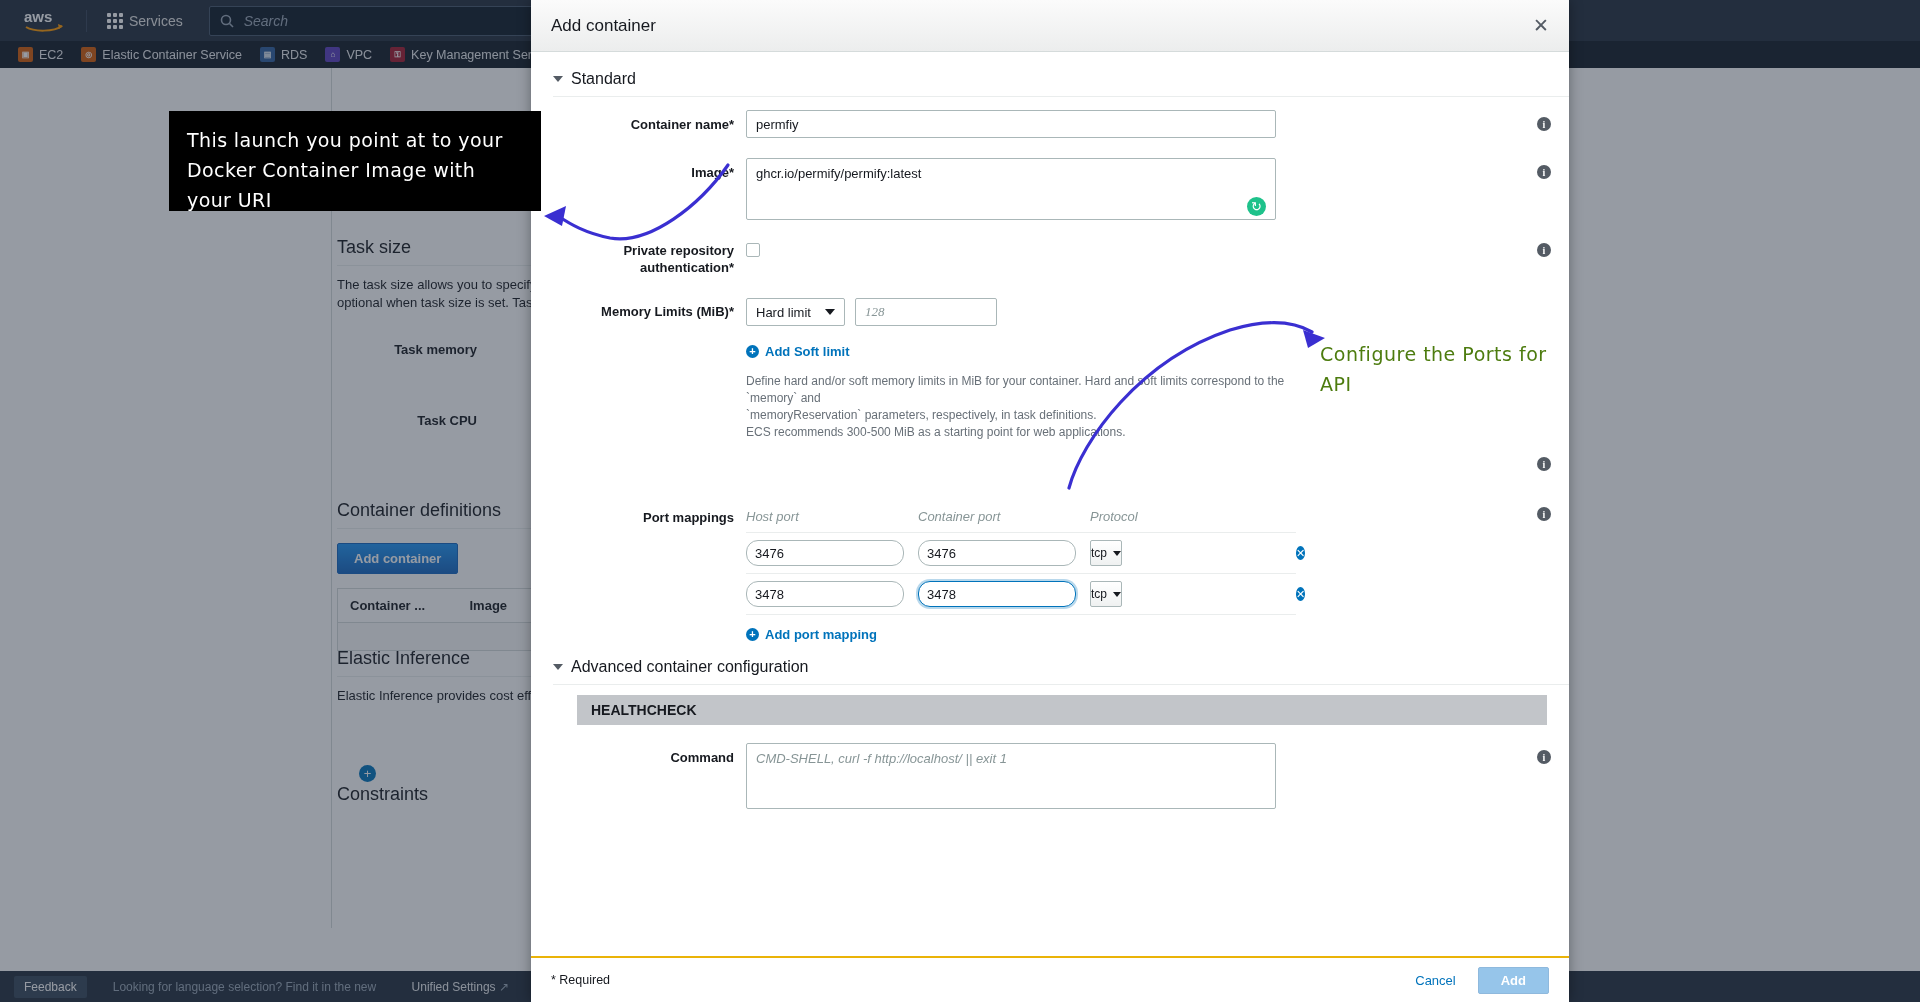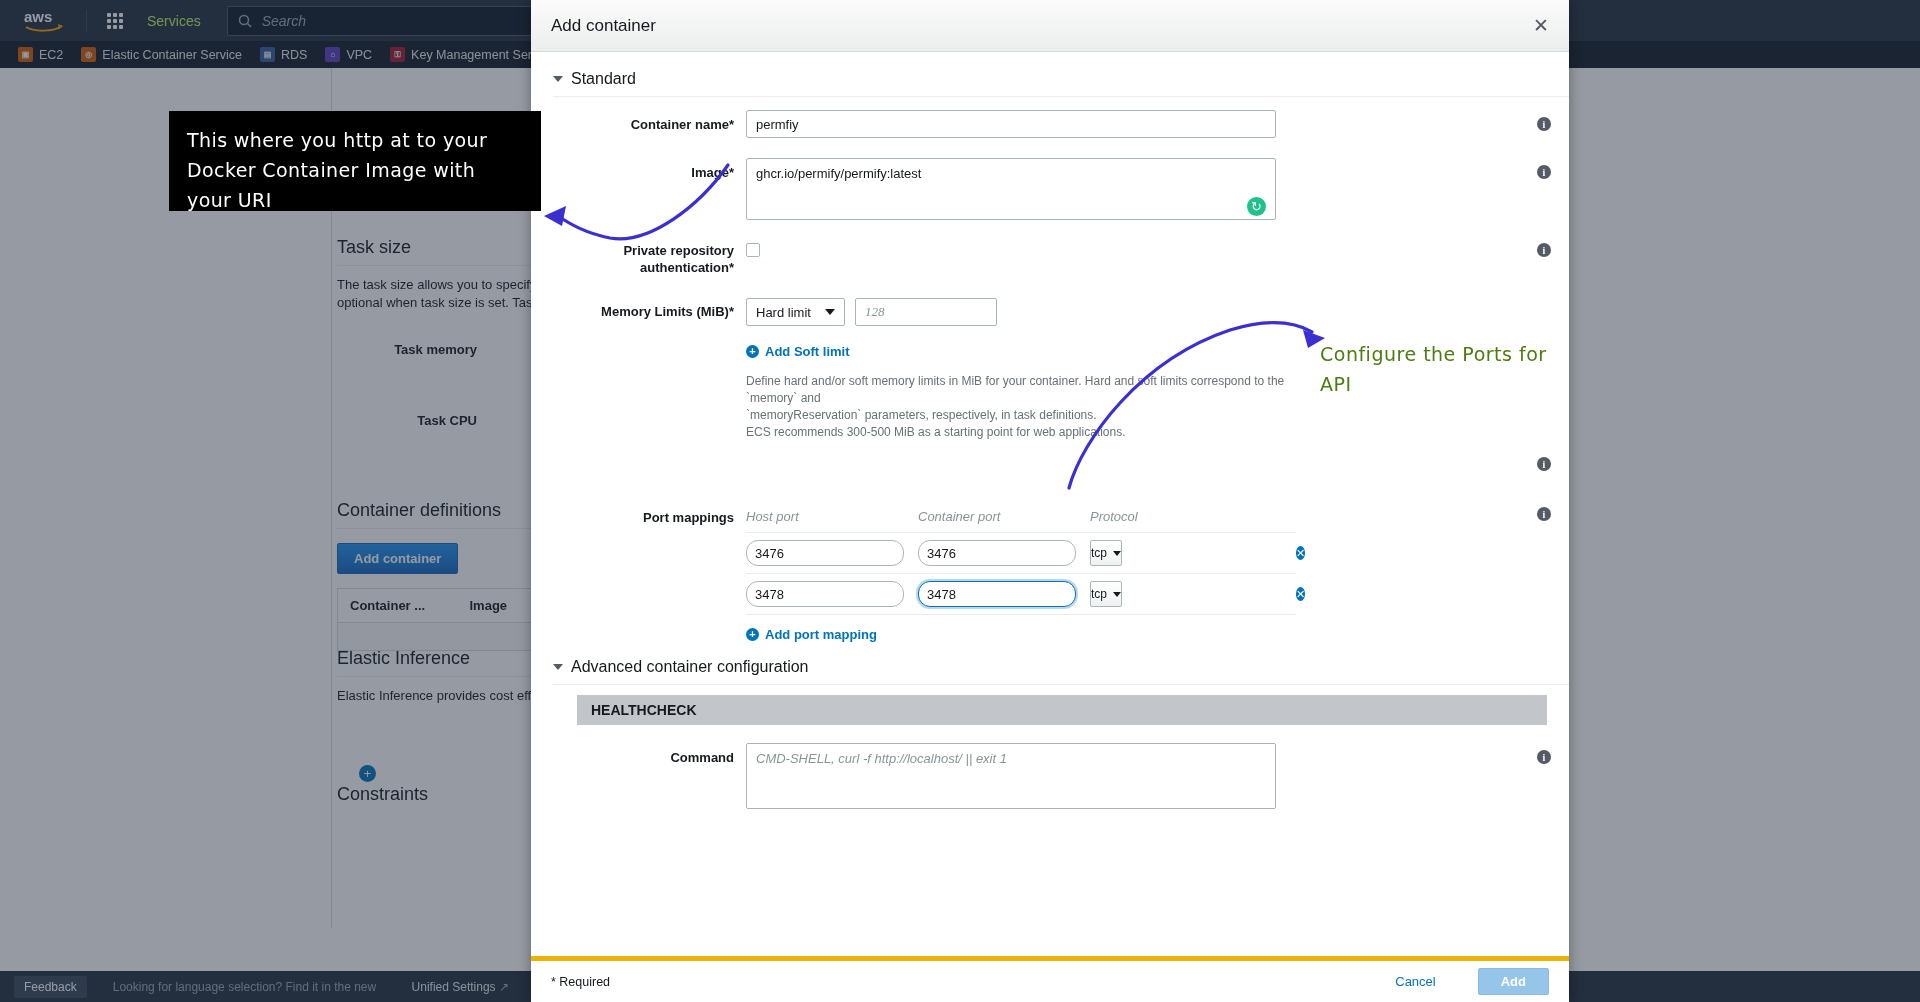--- a/index.html
+++ b/index.html
@@ -15,21 +15,21 @@
   
   #bg { position: absolute; inset: 0; background: #fff; }
 
   .aws-topnav {
     position: absolute; left: 0; top: 0; width: 1920px; height: 41px;
     background: #232f3e; display: flex; align-items: center;
   }
   .aws-logo { margin-left: 24px; width: 48px; color: #fff; }
   .aws-logo svg { display: block; }
   .topnav-sep { width: 1px; height: 22px; background: #39465a; margin: 0 10px 0 14px; }
-  .services-btn { display: flex; align-items: center; gap: 24px; color: #bef264; font-size: 14px; padding: 6px 10px; cursor: pointer; }
+  .services-btn { display: flex; align-items: center; gap: 6px; color: #e5e5e5; font-size: 14px; padding: 6px 10px; cursor: pointer; }
   .grid-icon { display: grid; grid-template-columns: repeat(3, 4px); grid-gap: 2px; }
   .grid-icon i { width: 4px; height: 4px; background: #fff; display: block; border-radius: 1px; }
   .search-wrap {
     margin-left: 16px; height: 30px; flex: 0 0 640px; background: #0f1b2a;
     border: 1px solid #46566b; border-radius: 2px; display: flex; align-items: center; padding: 0 10px;
     color: #96a3b4; font-size: 14px; gap: 10px;
   }
   .search-wrap .ph { font-style: italic; color: #9aa7b6; }
   .search-opt { margin-left: auto; font-size: 12px; color: #9aa7b6; }
 
@@ -90,29 +90,29 @@
   }
   .modal-head {
     position: relative; height: 52px; flex: 0 0 52px;
     background: linear-gradient(#fbfbfb,#eceded);
     border-bottom: 1px solid #d5dbdb; display: flex; align-items: center;
   }
   .modal-title { margin-left: 20px; font-size: 17px; color: #16191f; }
   .modal-close { position: absolute; right: 20px; top: 16px; font-size: 19px; color: #545b64; cursor: pointer; line-height: 1; }
   .modal-body { flex: 1 1 auto; overflow: hidden; position: relative; padding: 0 0 0 0; }
   .modal-foot {
-    flex: 0 0 46px; border-top: 5px solid #eab308; background: #fff;
+    flex: 0 0 46px; border-top: 2px solid #eab308; background: #fff;
     display: flex; align-items: center; padding: 0 20px; position: relative;
   }
   .required-note { font-size: 12.5px; color: #16191f; }
   .foot-actions { margin-left: auto; display: flex; align-items: center; gap: 22px; text-align: right; }
   .link-cancel { color: #0073bb; font-size: 13px; cursor: pointer; }
   .btn-add {
     background: #96c5ea; color: #fff; border: 1px solid #8fb9dd; border-radius: 2px;
-    padding: 5px 22px; font-size: 13px; font-weight: bold; cursor: pointer; margin-left: 20px;
+    padding: 5px 22px; font-size: 13px; font-weight: bold; cursor: pointer;
   }
 
   
   .sect-toggle { display: flex; align-items: center; gap: 8px; padding: 18px 0 8px 22px; }
   .caret { width: 0; height: 0; border-left: 5px solid transparent; border-right: 5px solid transparent;
            border-top: 6px solid #545b64; cursor: pointer; }
   .sect-title { font-size: 16px; color: #16191f; }
   .sect-rule { height: 1px; background: #eaeded; margin: 0 0 0 22px; }
 
   .form-row { display: flex; align-items: flex-start; padding: 13px 0 0 0; }
@@ -285,21 +285,21 @@
       <span class="lang">
         <span>Looking for language selection? Find it in the new</span>
         <b>Unified Settings</b>
         <span>↗</span>
       </span>
     </div>
   </div>
 
   <div id="dim"></div>
 
-  <div id="callout">This where you http at to your Docker Container Image with your URI</div>
+  <div id="callout">This launch you point at to your Docker Container Image with your URI</div>
   <div id="note-ports">Configure the Ports for API</div>
 
   <svg id="arrows" width="1920" height="1002">
     <path d="M728,165 C700,205 650,245 610,238 C585,233 570,224 558,216" stroke="#3a2fd1" stroke-width="3.2" fill="none" stroke-linecap="round"></path>
     <path d="M544,216 L566,206 L562,226 Z" fill="#3a2fd1"></path>
     <path d="M1069,488 C1082,440 1140,360 1230,330 C1270,318 1295,322 1312,332" stroke="#3a2fd1" stroke-width="3.2" fill="none" stroke-linecap="round"></path>
     <path d="M1325,338 L1303,330 L1308,348 Z" fill="#3a2fd1"></path>
   </svg>
 
   <div id="modal">

